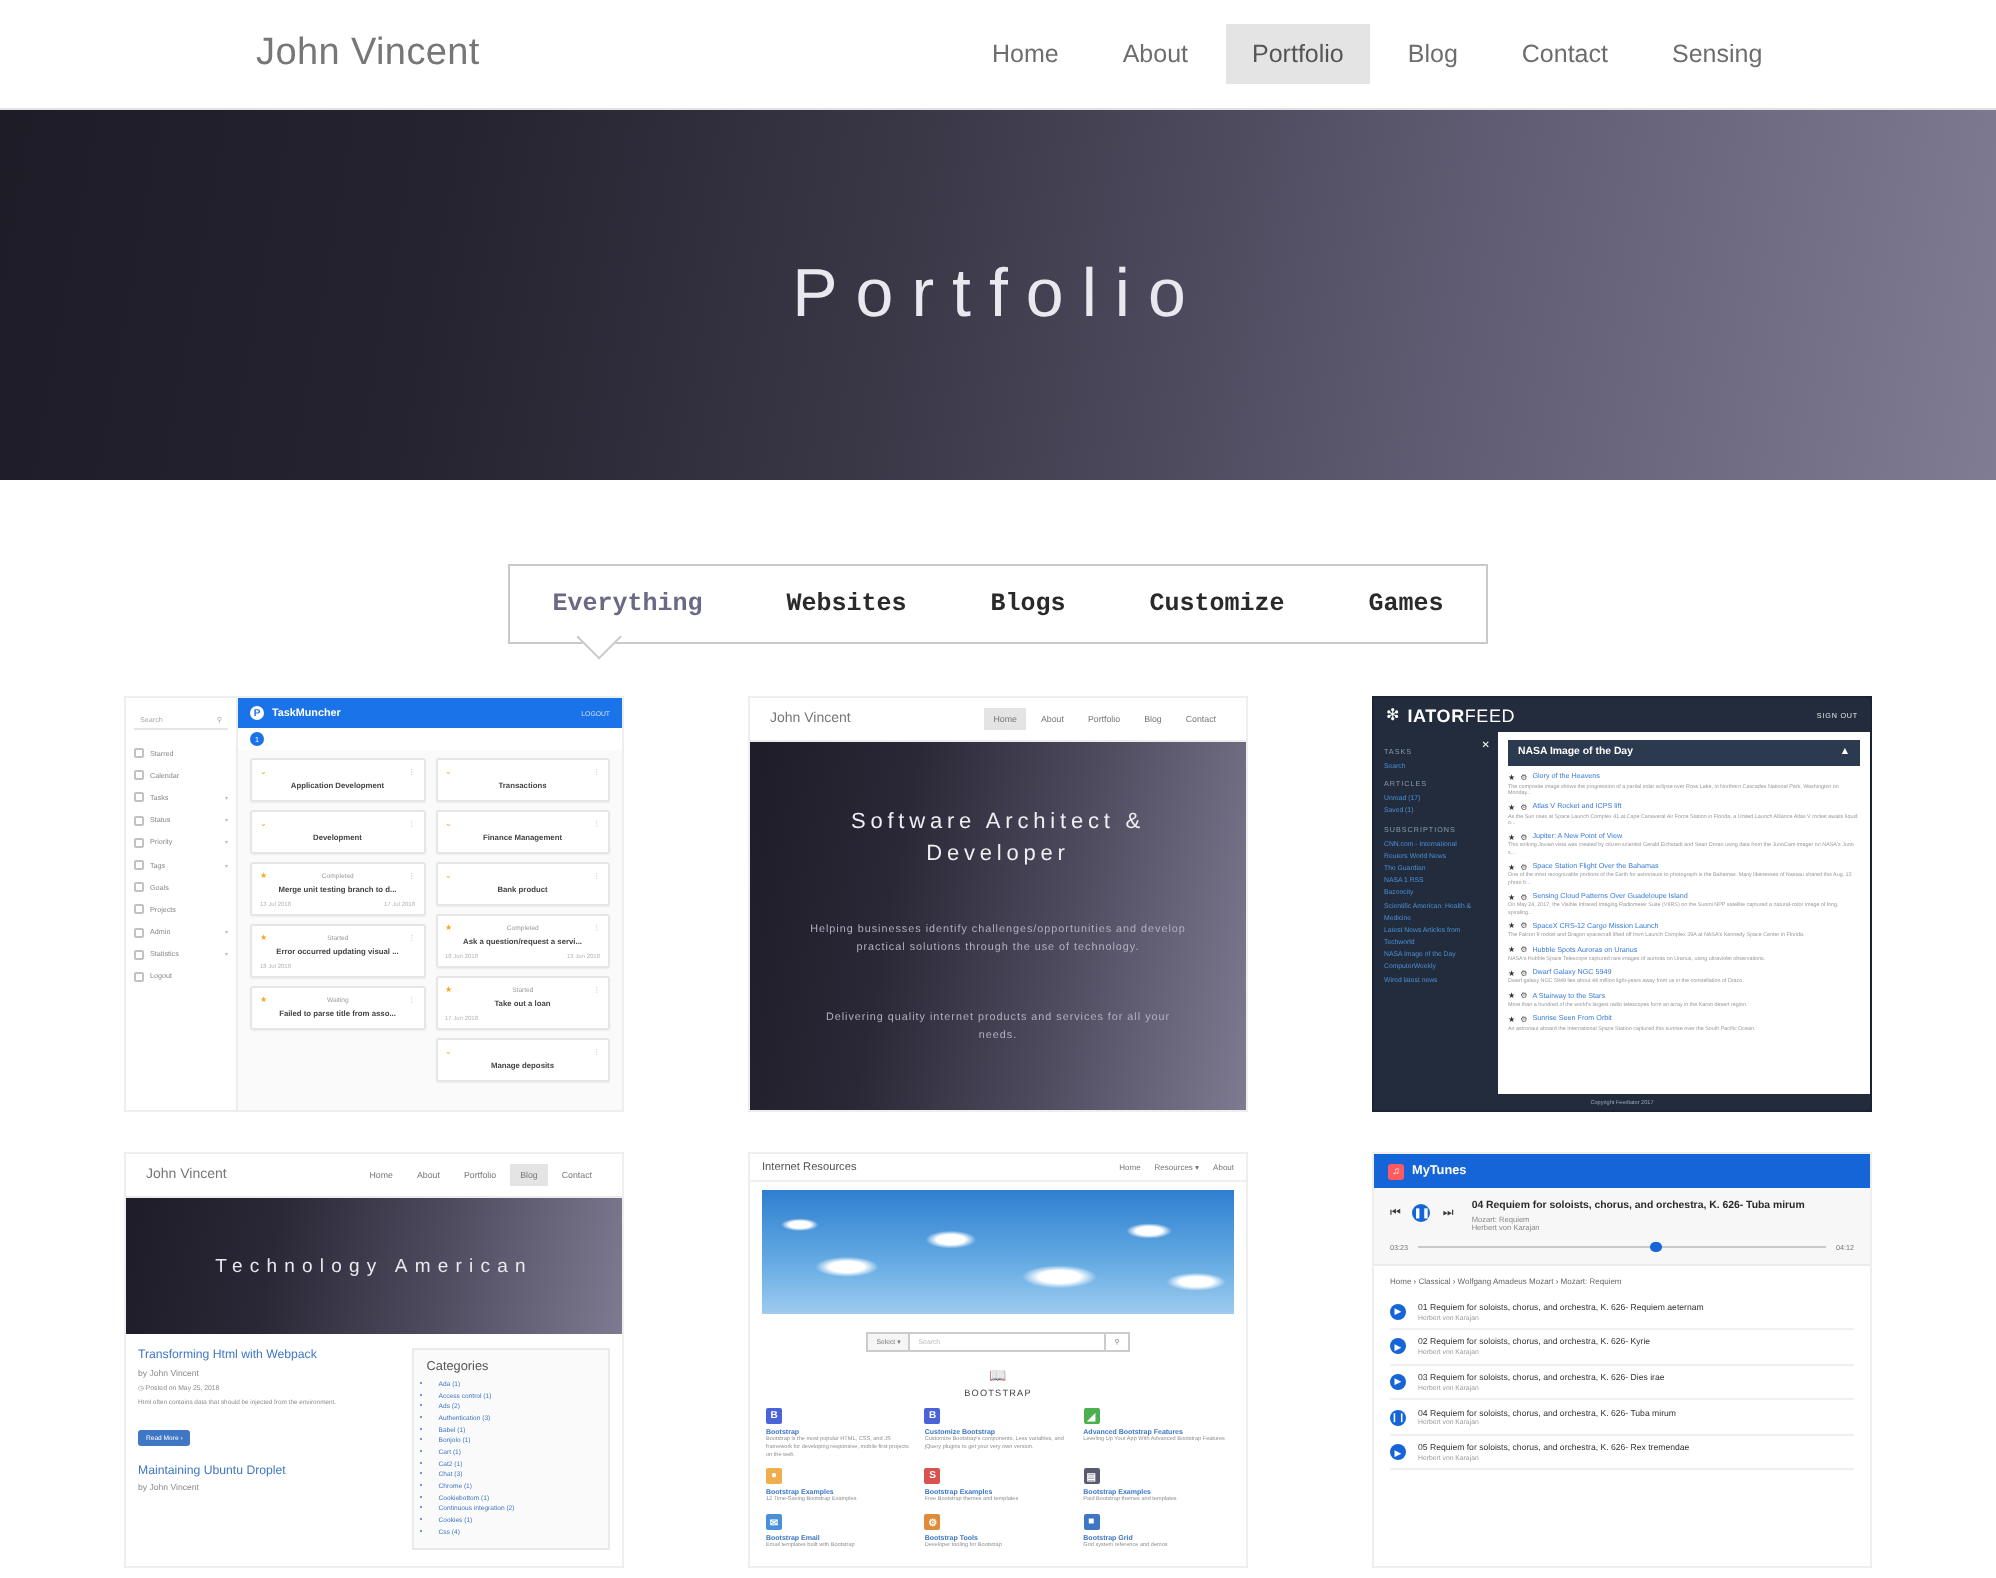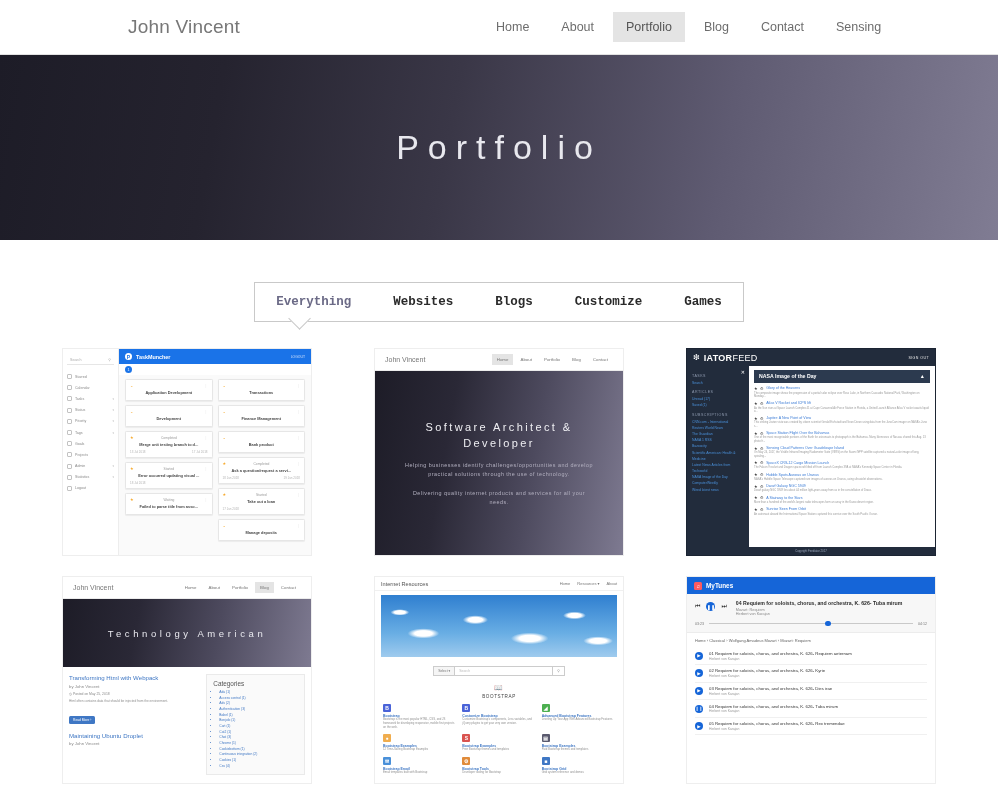--- a/index.html
+++ b/index.html
@@ -142,21 +142,21 @@
     font-size: 3.9px; color: #444; text-align: center;
     padding: 2px 0; font-weight: 600;
   }
   .tm-card-foot {
     display: flex; justify-content: space-between;
     font-size: 3px; color: #b4b4b4; margin-top: 1px;
   }
 
   
   .site-mini { height: 100%; border: 1px solid #eee; background: #fff; display: flex; flex-direction: column; }
-  .pm-hero { flex: 1; padding: 10px 14px; }
+  .pm-hero { flex: 1; padding: 10px 14px; gap: 16px; }
   .pm-h1 {
     color: #efeff3; font-size: 11px; letter-spacing: 2.4px;
     line-height: 1.5; font-weight: 400;
   }
   .pm-p {
     color: #b3b0c0; font-size: 5.4px; letter-spacing: .5px;
     line-height: 1.75; margin-top: 9px; max-width: 190px;
   }
   .blog-hero-title { color: #e9e9ef; font-size: 9.5px; letter-spacing: 3.6px; }
 

